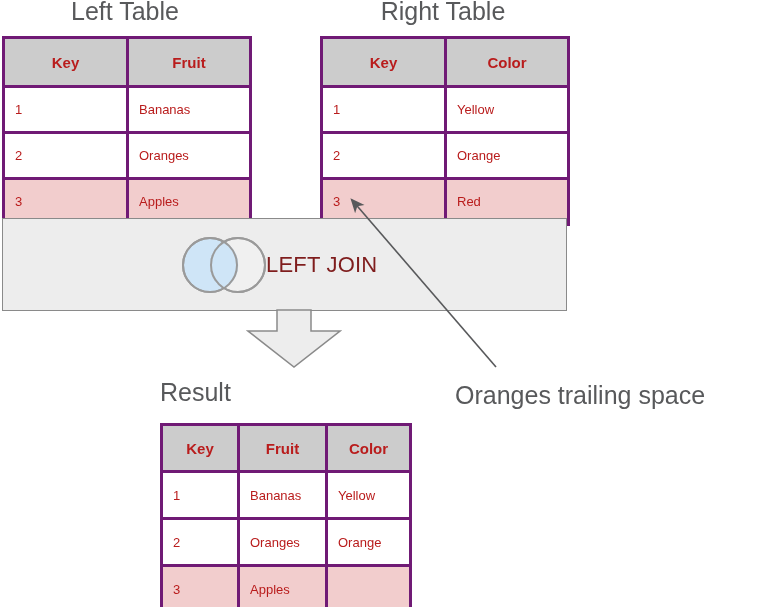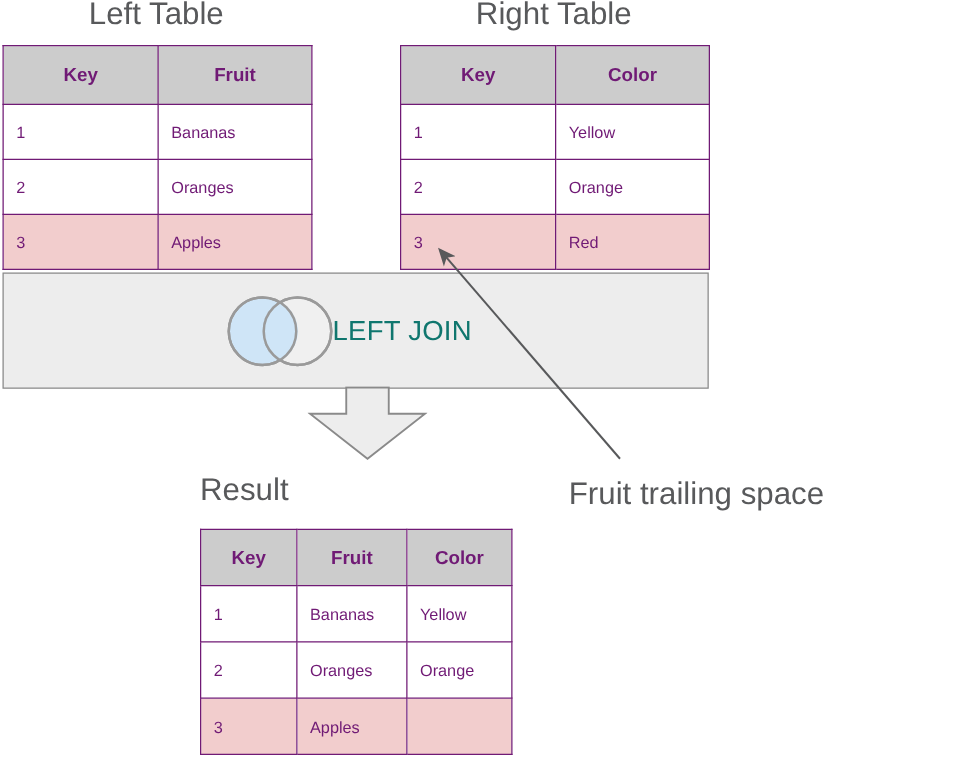--- a/index.html
+++ b/index.html
@@ -33,24 +33,24 @@
   #title-result { left: 160px; top: 378px; width: 249px; }
 
   
   .jtable {
     position: absolute;
     border-collapse: collapse;
     table-layout: fixed;
     background: #ffffff;
   }
   .jtable th, .jtable td {
-    border: 1px solid #701a75;
+    border: 3px solid #701a75;
     padding: 0 10px;
     font-size: 13px;
-    color: #701a75;
+    color: #b91c1c;
     text-align: left;
     vertical-align: middle;
     overflow: hidden;
     white-space: nowrap;
   }
   .jtable th {
     background: #cccccc;
     font-weight: bold;
     text-align: center;
     height: 46px;
@@ -82,21 +82,21 @@
     left: 174px;
     top: 236px;
     width: 100px;
     height: 58px;
   }
   #join-label {
     position: absolute;
     left: 266px;
     top: 252px;
     font-size: 22px;
-    color: #0f766e;
+    color: #7f1d1d;
     white-space: nowrap;
     letter-spacing: 0.2px;
   }
 
   
   #down-arrow {
     position: absolute;
     left: 246px;
     top: 309px;
     width: 96px;
@@ -234,15 +234,15 @@
 
   <svg id="annotation-arrow" viewBox="0 0 180 195">
     <defs>
       <marker id="annot-head" markerWidth="9" markerHeight="9" refX="7.5" refY="4.5" orient="auto" markerUnits="strokeWidth">
         <path d="M0,0.6 L9,4.5 L0,8.4 L2.4,4.5 Z" fill="#58595b"></path>
       </marker>
     </defs>
     <line x1="161" y1="182" x2="17" y2="15" stroke="#58595b" stroke-width="1.6" marker-end="url(#annot-head)"></line>
   </svg>
 
-  <div id="annotation-text">Fruit trailing space</div>
+  <div id="annotation-text">Oranges trailing space</div>
 
 </div>
 
 </body></html>

